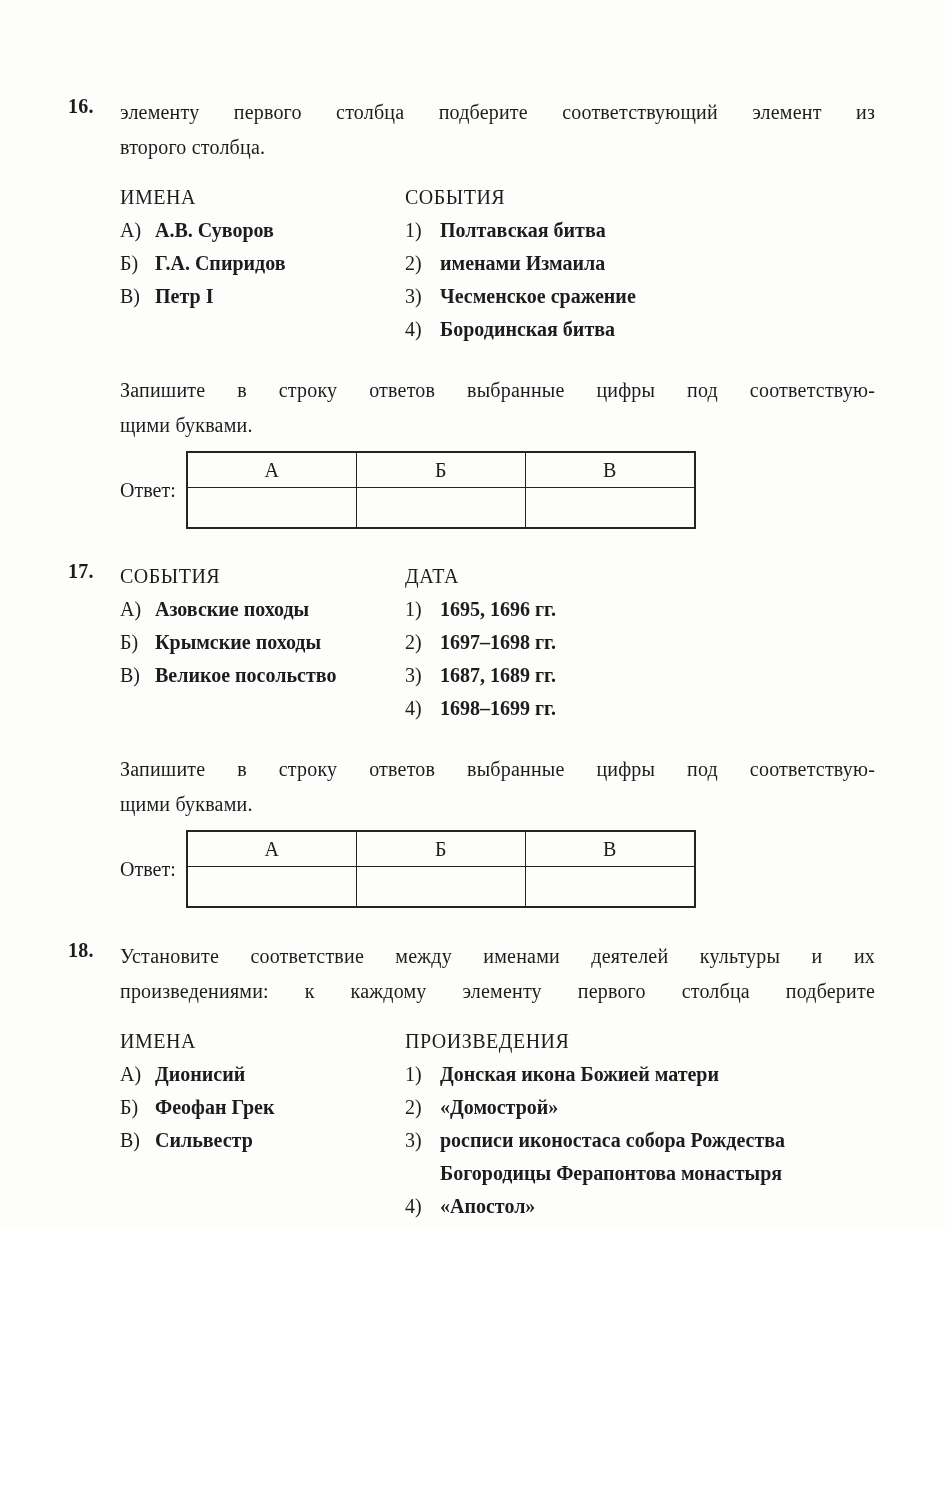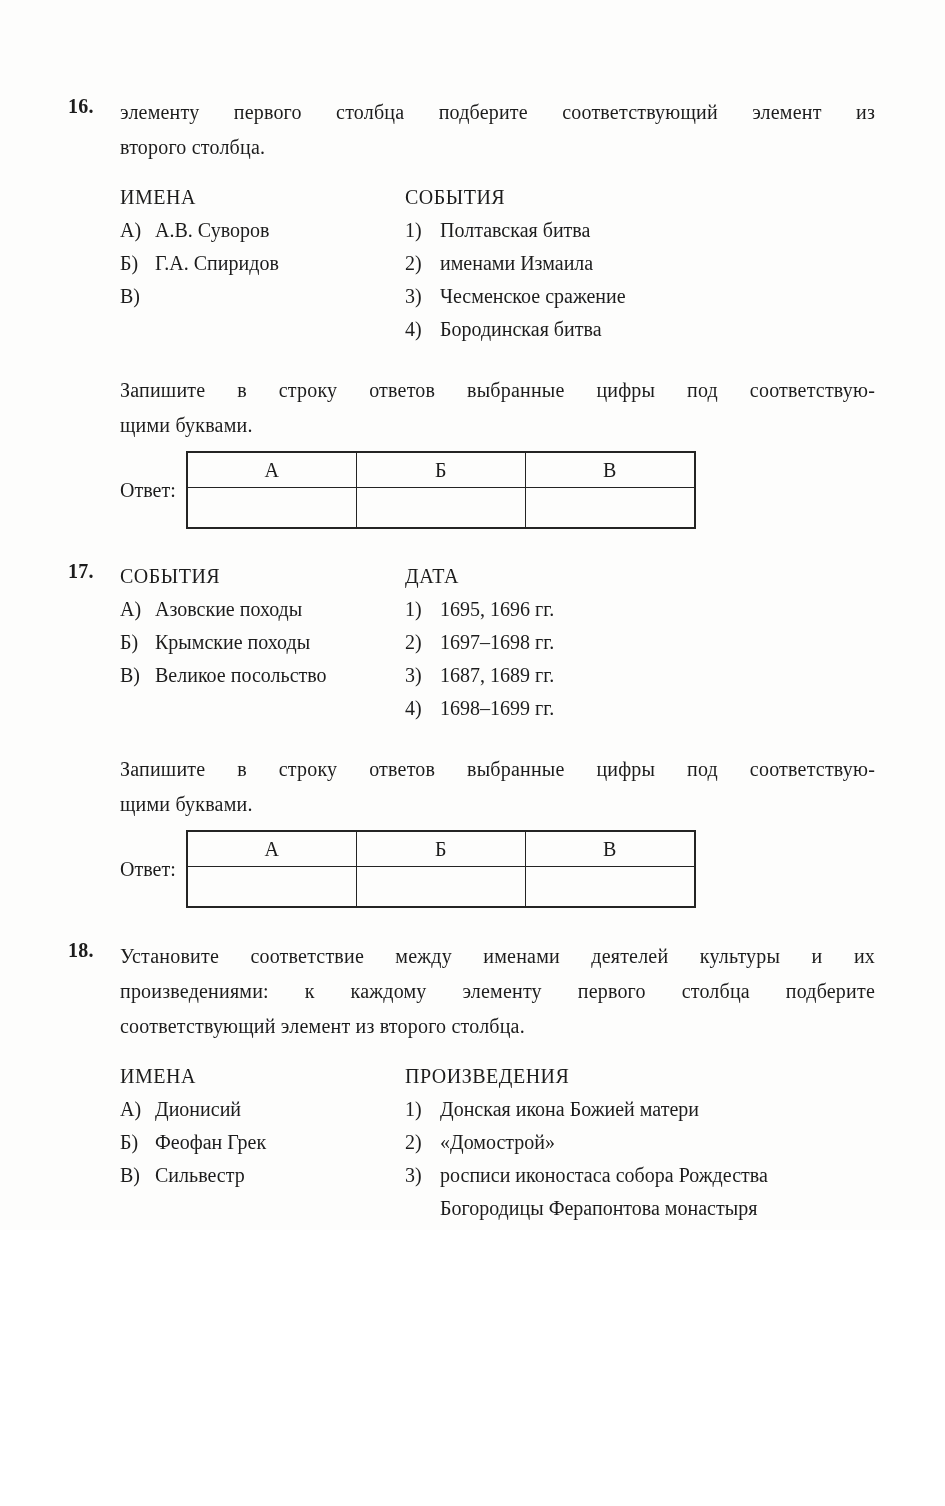--- a/index.html
+++ b/index.html
@@ -31,21 +31,21 @@
     text-align-last: justify;
     letter-spacing: 0.2px;
   }
   .pline.last { text-align-last: left; }
   .mcols { display: flex; margin-top: 16px; justify-content: flex-end; }
   .mcol-left  { width: 285px; flex: none; }
   .mcol-right { flex: 1; }
   .mhead { line-height: 33px; letter-spacing: 0.5px; }
   .mrow  { display: flex; line-height: 33px; }
   .mk    { flex: none; width: 35px; }
-  .mt    { flex: 1; }
+  .mt    { flex: 1; font-weight: bold; }
   .mt.wrapnarrow { max-width: 380px; }
   .instruction { width: 755px; margin-top: 27px; }
   .answer-row {
     display: flex;
     align-items: center;
     margin-top: 8px;
   }
   .answer-label { flex: none; margin-right: 10px; }
   table.answer-table {
     border-collapse: collapse;
@@ -87,20 +87,21 @@
         <div class="mrow">
           <span class="mk">А)</span>
           <span class="mt">А.В. Суворов</span>
         </div>
         <div class="mrow">
           <span class="mk">Б)</span>
           <span class="mt">Г.А. Спиридов</span>
         </div>
         <div class="mrow">
           <span class="mk">В)</span>
+          <span class="mt">Петр I</span>
         </div>
       </div>
       <div class="mcol-right">
         <div class="mhead">СОБЫТИЯ</div>
         <div class="mrow">
           <span class="mk">1)</span>
           <span class="mt">Полтавская битва</span>
         </div>
         <div class="mrow">
           <span class="mk">2)</span>
@@ -203,21 +204,20 @@
       </tbody>
         </table>
     </div>
   </div>
 
   <div class="section">
     <span class="qnum">18.</span>
     <div class="prompt">
       <div class="pline">Установите соответствие между именами деятелей культуры и их</div>
       <div class="pline">произведениями: к каждому элементу первого столбца подберите</div>
-      <div class="pline last">соответствующий элемент из второго столбца.</div>
     </div>
 
     <div class="mcols">
       <div class="mcol-left">
         <div class="mhead">ИМЕНА</div>
         <div class="mrow">
           <span class="mk">А)</span>
           <span class="mt">Дионисий</span>
         </div>
         <div class="mrow">

